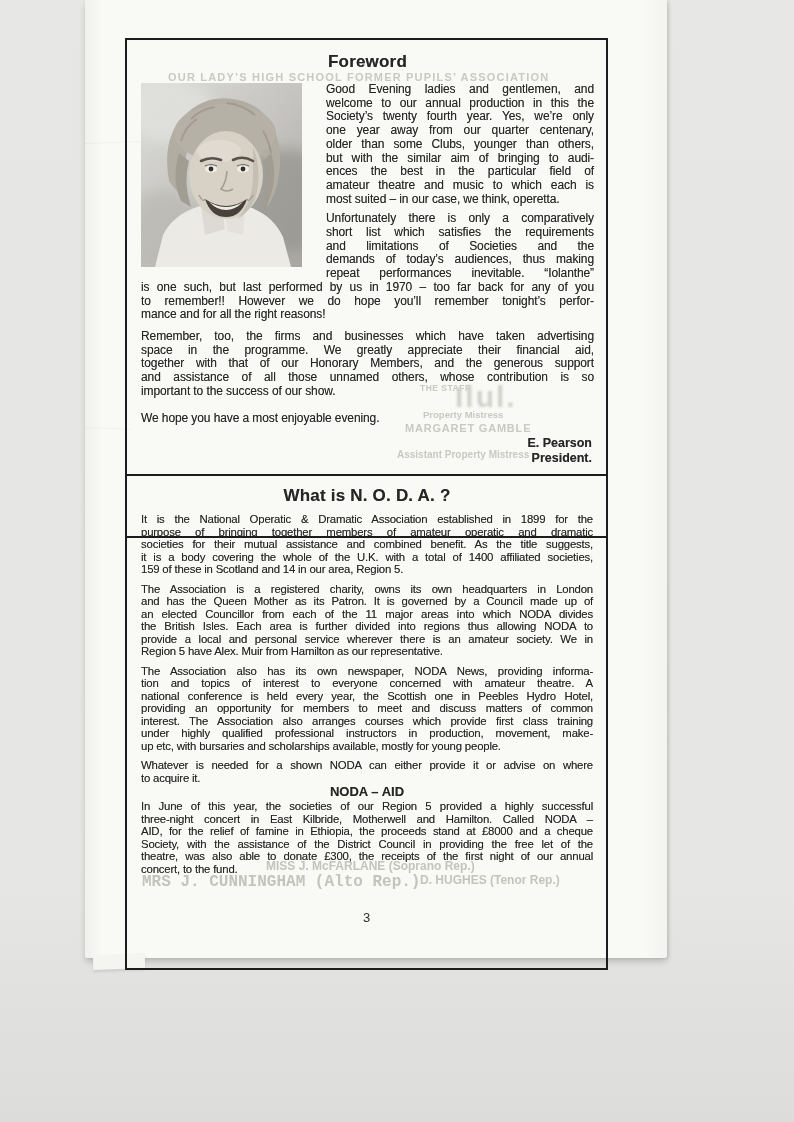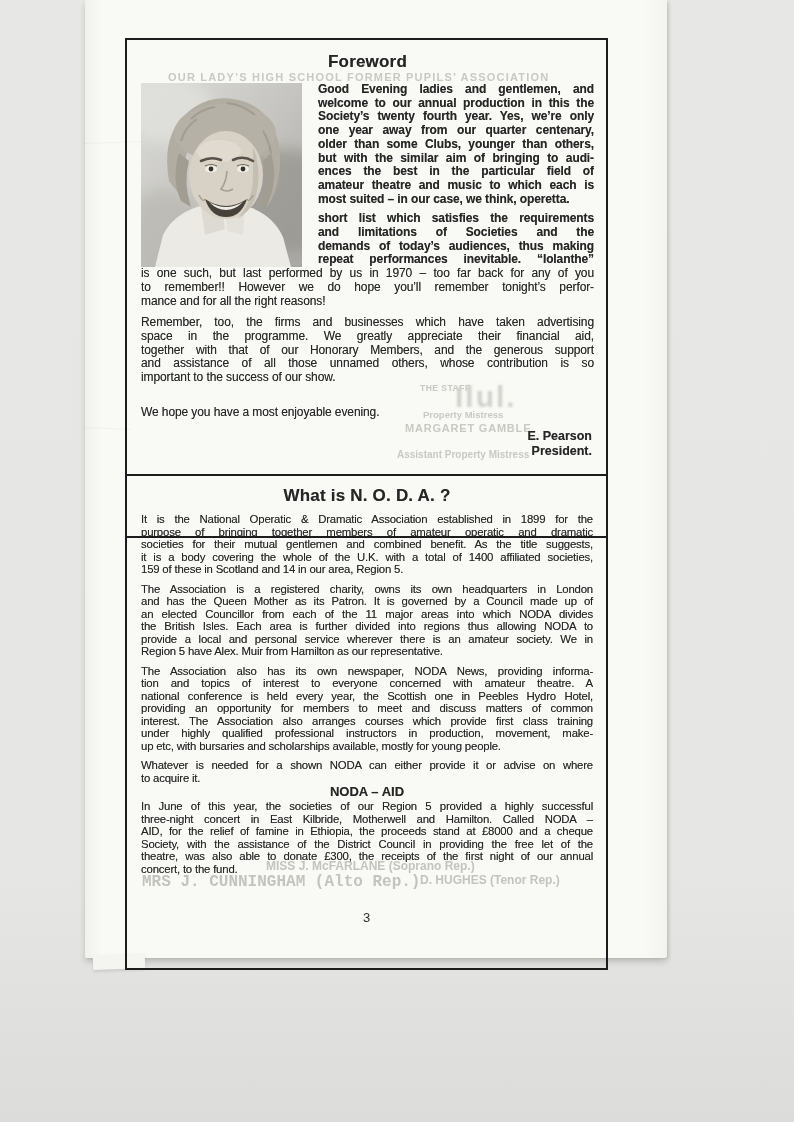--- a/index.html
+++ b/index.html
@@ -25,26 +25,26 @@
     text-shadow:0 0 .3px rgba(20,20,20,.45);
   }
   #box-foreword{top:38px;height:500px;padding:0 12px 0 14px;}
   #box-noda{top:474px;height:496px;padding:0 13px 0 14px;}
   .doc-title{text-align:center;font-weight:bold;font-size:17px;letter-spacing:.2px;}
   #box-foreword .doc-title{padding-top:12px;}
   #box-noda .doc-title{padding-top:10px;}
   .media-row{display:flex;margin-top:11px;}
   .photo{width:161px;height:184px;flex:none;}
   .photo svg{display:block;width:100%;height:100%;}
-  .side-col{flex:1;margin-left:16px;font-weight:bold;}
+  .side-col{flex:1;margin-left:24px;}
   .body1{font-size:12px;line-height:13.7px;letter-spacing:-.1px;}
   .body2{font-size:11.4px;line-height:12.5px;letter-spacing:-.2px;}
   .jline{text-align:justify;text-align-last:justify;}
   .jline.last{text-align-last:left;}
-  .mt6{margin-top:6px;} .mt7{margin-top:7px;} .mt8{margin-top:8px;} .mt13{margin-top:21px;}
+  .mt6{margin-top:6px;} .mt7{margin-top:7px;} .mt8{margin-top:8px;} .mt13{margin-top:14px;}
   .subhead{text-align:center;font-weight:bold;font-size:13px;}
   .sig{margin-top:10px;text-align:right;font-weight:bold;font-size:12.5px;line-height:15px;padding-right:2px;}
   #page-num{position:absolute;left:40px;top:910px;width:483px;text-align:center;
     font-size:13px;color:#2e2e2e;z-index:1;}
   
   .ghost{position:absolute;color:#c9c9c3;font-weight:bold;white-space:nowrap;
     filter:blur(.4px);z-index:0;}
   .g-top{left:83px;top:71px;font-size:11px;letter-spacing:1.2px;}
   .g-staff{left:335px;top:383px;font-size:8.5px;letter-spacing:.5px;}
   .g-big{left:370px;top:380px;font-size:30px;letter-spacing:2px;color:#d2d2cc;filter:blur(1.2px);}
@@ -132,20 +132,21 @@
             <div class="jline">welcome to our annual production in this the</div>
             <div class="jline">Society’s twenty fourth year. Yes, we’re only</div>
             <div class="jline">one year away from our quarter centenary,</div>
             <div class="jline">older than some Clubs, younger than others,</div>
             <div class="jline">but with the similar aim of bringing to audi-</div>
             <div class="jline">ences the best in the particular field of</div>
             <div class="jline">amateur theatre and music to which each is</div>
             <div class="jline last">most suited – in our case, we think, operetta.</div>
           </div>
         <div class="mt6">
+            <div class="jline">Unfortunately there is only a comparatively</div>
             <div class="jline">short list which satisfies the requirements</div>
             <div class="jline">and limitations of Societies and the</div>
             <div class="jline">demands of today’s audiences, thus making</div>
             <div class="jline">repeat performances inevitable. “Iolanthe”</div>
           </div>
       </div>
     </div>
 
     <div class="body1">
         <div class="jline">is one such, but last performed by us in 1970 – too far back for any of you</div>
@@ -165,21 +166,21 @@
       <div>E. Pearson</div>
       <div>President.</div>
     </div>
   </div>
 
   <div class="box" id="box-noda">
     <div class="doc-title">What is N. O. D. A. ?</div>
     <div class="body2 mt7">
         <div class="jline">It is the National Operatic &amp; Dramatic Association established in 1899 for the</div>
         <div class="jline">purpose of bringing together members of amateur operatic and dramatic</div>
-        <div class="jline">societies for their mutual gentlemen and combined benefit. As the title suggests,</div>
+        <div class="jline">societies for their mutual assistance and combined benefit. As the title suggests,</div>
         <div class="jline">it is a body covering the whole of the U.K. with a total of 1400 affiliated societies,</div>
         <div class="jline last">159 of these in Scotland and 14 in our area, Region 5.</div>
       </div>
     <div class="body2 mt7">
         <div class="jline">The Association is a registered charity, owns its own headquarters in London</div>
         <div class="jline">and has the Queen Mother as its Patron. It is governed by a Council made up of</div>
         <div class="jline">an elected Councillor from each of the 11 major areas into which NODA divides</div>
         <div class="jline">the British Isles. Each area is further divided into regions thus allowing NODA to</div>
         <div class="jline">provide a local and personal service wherever there is an amateur society. We in</div>
         <div class="jline last">Region 5 have Alex. Muir from Hamilton as our representative.</div>

